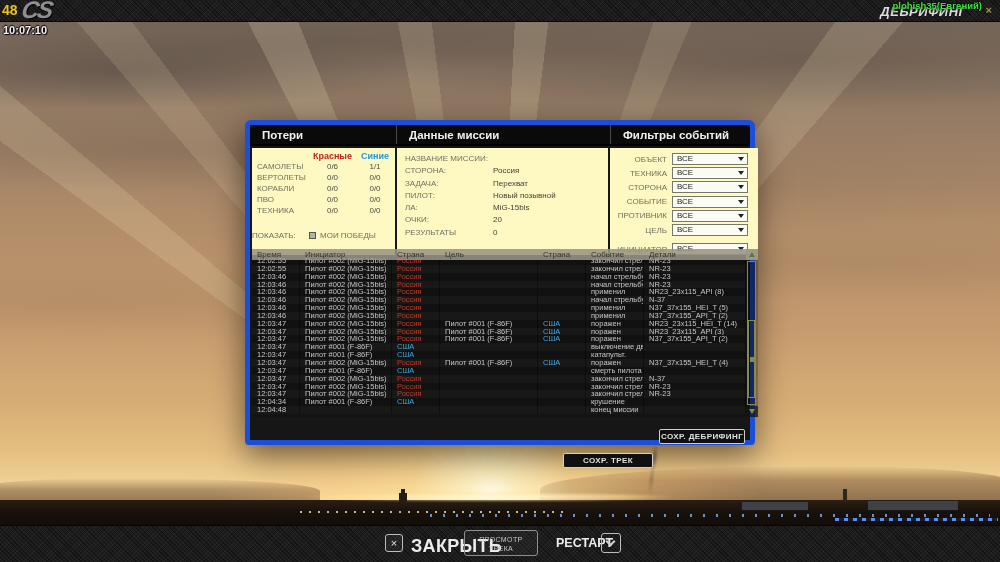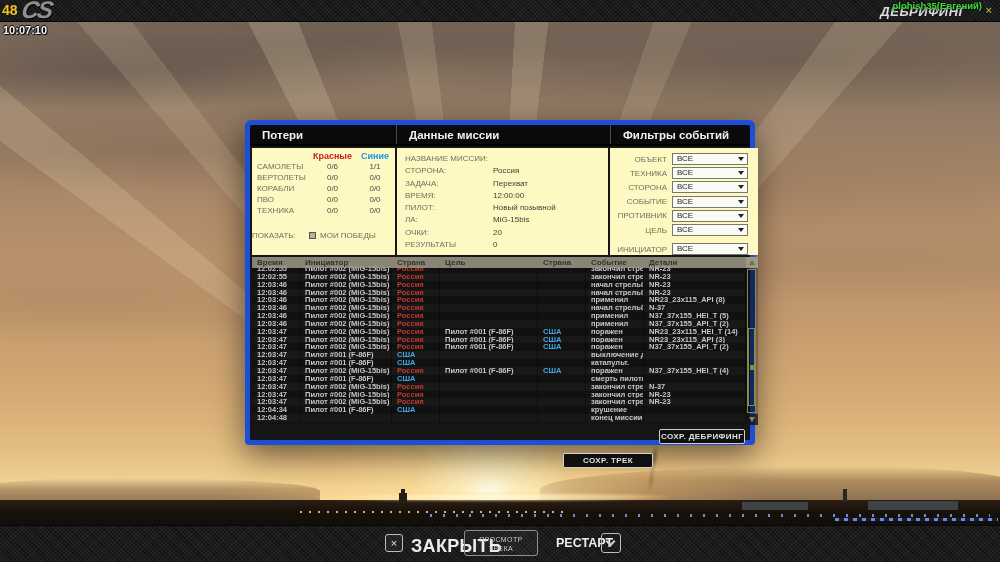--- a/index.html
+++ b/index.html
@@ -120,21 +120,21 @@
 
   .frow{display:flex;align-items:center;height:14.2px;font-size:8px;}
   .frow:last-child{margin-top:5px;}
   .f-lab{width:62px;text-align:right;color:#6f6f5d;padding-right:5px;}
   .f-sel{position:relative;width:76px;height:12px;background:#fbfbf6;border:1px solid #77776a;
     color:#1d1d1d;font-size:8px;line-height:10px;padding-left:4px;cursor:pointer;}
   .tri-dn{position:absolute;right:3px;top:3px;width:0;height:0;border-left:3px solid transparent;
     border-right:3px solid transparent;border-top:4px solid #222;}
 
   
-  .events{position:absolute;left:2px;top:132px;width:506px;height:168px;overflow:hidden;background:rgba(10,10,10,.2);font-weight:bold;}
+  .events{position:absolute;left:2px;top:124px;width:506px;height:168px;overflow:hidden;background:rgba(10,10,10,.2);}
   .events-header{position:absolute;top:0;left:0;width:100%;height:11px;display:flex;
     background:rgba(157,154,138,.85);z-index:2;}
   .hc{font-size:8px;color:#33332a;padding-left:5px;line-height:11px;white-space:nowrap;overflow:hidden;}
   .events-body{position:absolute;top:8px;left:0;width:494px;z-index:1;}
   .trow{display:flex;height:7.85px;background:rgba(16,16,16,.62);}
   .trow:nth-child(even){background:rgba(30,30,28,.55);}
   .tc{font-size:7.5px;line-height:8px;color:#c6c6c6;padding-left:5px;white-space:nowrap;overflow:hidden;
     border-right:1px solid rgba(0,0,0,.4);}
   .tc.red{color:#c03a2e;}
   .tc.blue{color:#3fa8e8;}
@@ -251,24 +251,20 @@
    </div>
             <div class="mrow">
      <span class="m-lab">СТОРОНА:</span>
      <span class="m-val">Россия</span>
    </div>
             <div class="mrow">
      <span class="m-lab">ЗАДАЧА:</span>
      <span class="m-val">Перехват</span>
    </div>
             <div class="mrow">
-     <span class="m-lab">ВРЕМЯ:</span>
-     <span class="m-val">12:00:00</span>
-   </div>
-            <div class="mrow">
      <span class="m-lab">ПИЛОТ:</span>
      <span class="m-val">Новый позывной</span>
    </div>
             <div class="mrow">
      <span class="m-lab">ЛА:</span>
      <span class="m-val">MiG-15bis</span>
    </div>
             <div class="mrow">
      <span class="m-lab">ОЧКИ:</span>
      <span class="m-val">20</span>

